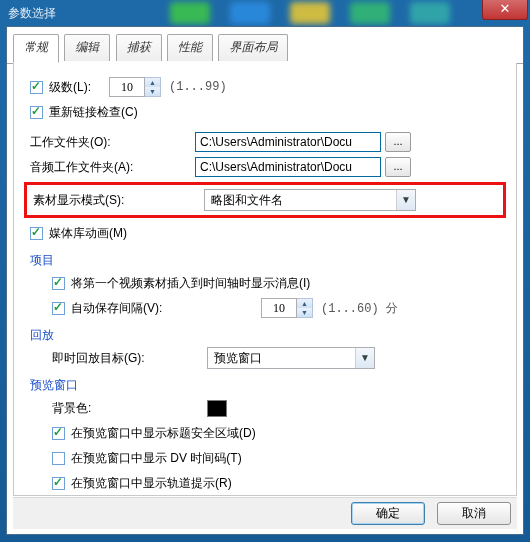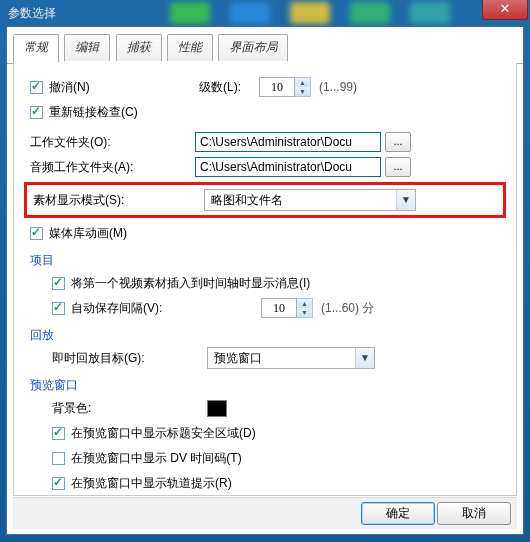--- a/index.html
+++ b/index.html
@@ -74,29 +74,29 @@
     height:22px;border:1px solid #abadb3;background:#fff;display:flex;align-items:center;box-sizing:border-box;gap:35px;
   }
   .select .sel-txt{flex:1;padding:0 6px}
   .select .sel-arr{width:18px;height:100%;border-left:1px solid #cfcfcf;background:linear-gradient(#f4f7fb,#dde8f4);text-align:center;font-size:10px;line-height:20px;color:#344}
   .section{color:#1a4ec8;margin-top:8px;margin-bottom:2px}
   .hl{position:relative;border:3px solid #e11;padding:4px 6px;margin:4px -6px}
   .swatch{width:18px;height:15px;border:1px solid #7a7a7a;background:#000;display:inline-block}
   
   .btn-bar{
     position:absolute;left:6px;right:6px;bottom:5px;height:32px;
-    display:flex;justify-content:flex-end;align-items:center;gap:2px;padding-right:6px;
+    display:flex;justify-content:flex-end;align-items:center;gap:12px;padding-right:6px;
     background:#f0f0f0;border-top:1px solid #d9d9d9;box-sizing:border-box;
   }
   .btn{
     width:74px;height:23px;border:1px solid #8e8f8f;border-radius:3px;
     background:linear-gradient(#fefefe,#e5e5e5);font-size:12px
   }
   .btn.default{border:1px solid #3c7fb1;box-shadow:0 0 0 1px #a8d3f0 inset}
-  .hint{color:#555;font-family:Liberation Sans, sans-serif;margin-left:8px}
+  .hint{color:#555;font-family:Liberation Mono, monospace;margin-left:8px}
 </style>
 </head>
 <body>
 
 <div class="bg-blob" style="left:170px;background:#3cc24a"></div>
 <div class="bg-blob" style="left:230px;background:#2b8be0"></div>
 <div class="bg-blob" style="left:290px;background:#e2c437"></div>
 <div class="bg-blob" style="left:350px;background:#32b873"></div>
 <div class="bg-blob" style="left:410px;background:#3aa"></div>
 
@@ -112,21 +112,20 @@
     <span class="tab">编辑</span>
     <span class="tab">捕获</span>
     <span class="tab">性能</span>
     <span class="tab">界面布局</span>
   </div>
 
   <div class="page">
 
     <div class="row">
       <span class="chk green"></span>
-      <span class="lbl" style="width:150px">撤消(N)</span>
       <span class="lbl" style="width:60px">级数(L):</span>
       <span class="spin-wrap">
         <input class="spin-in" value="10" style="">
         <span class="spin-btns">
             <span>▲</span>
             <span>▼</span>
           </span>
       </span>
       <span class="hint">(1...99)</span>
     </div>

